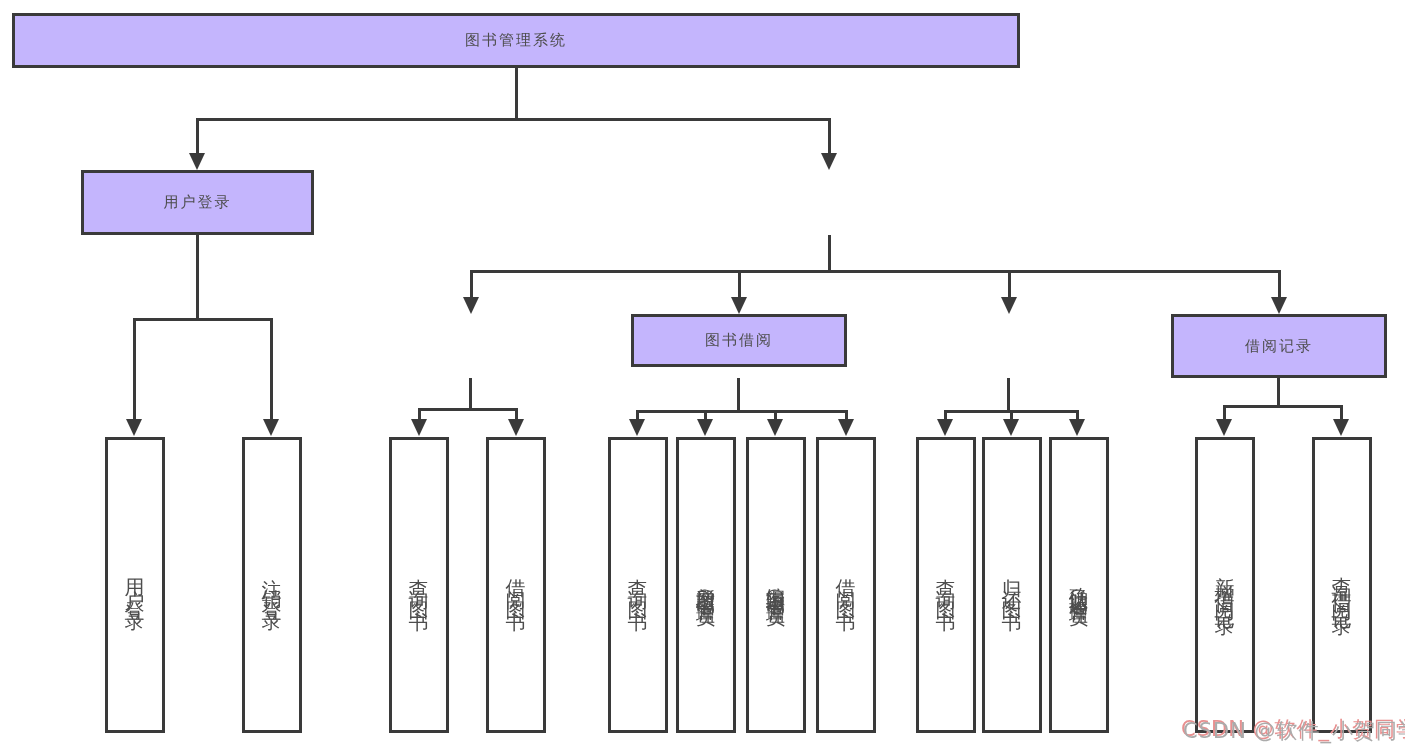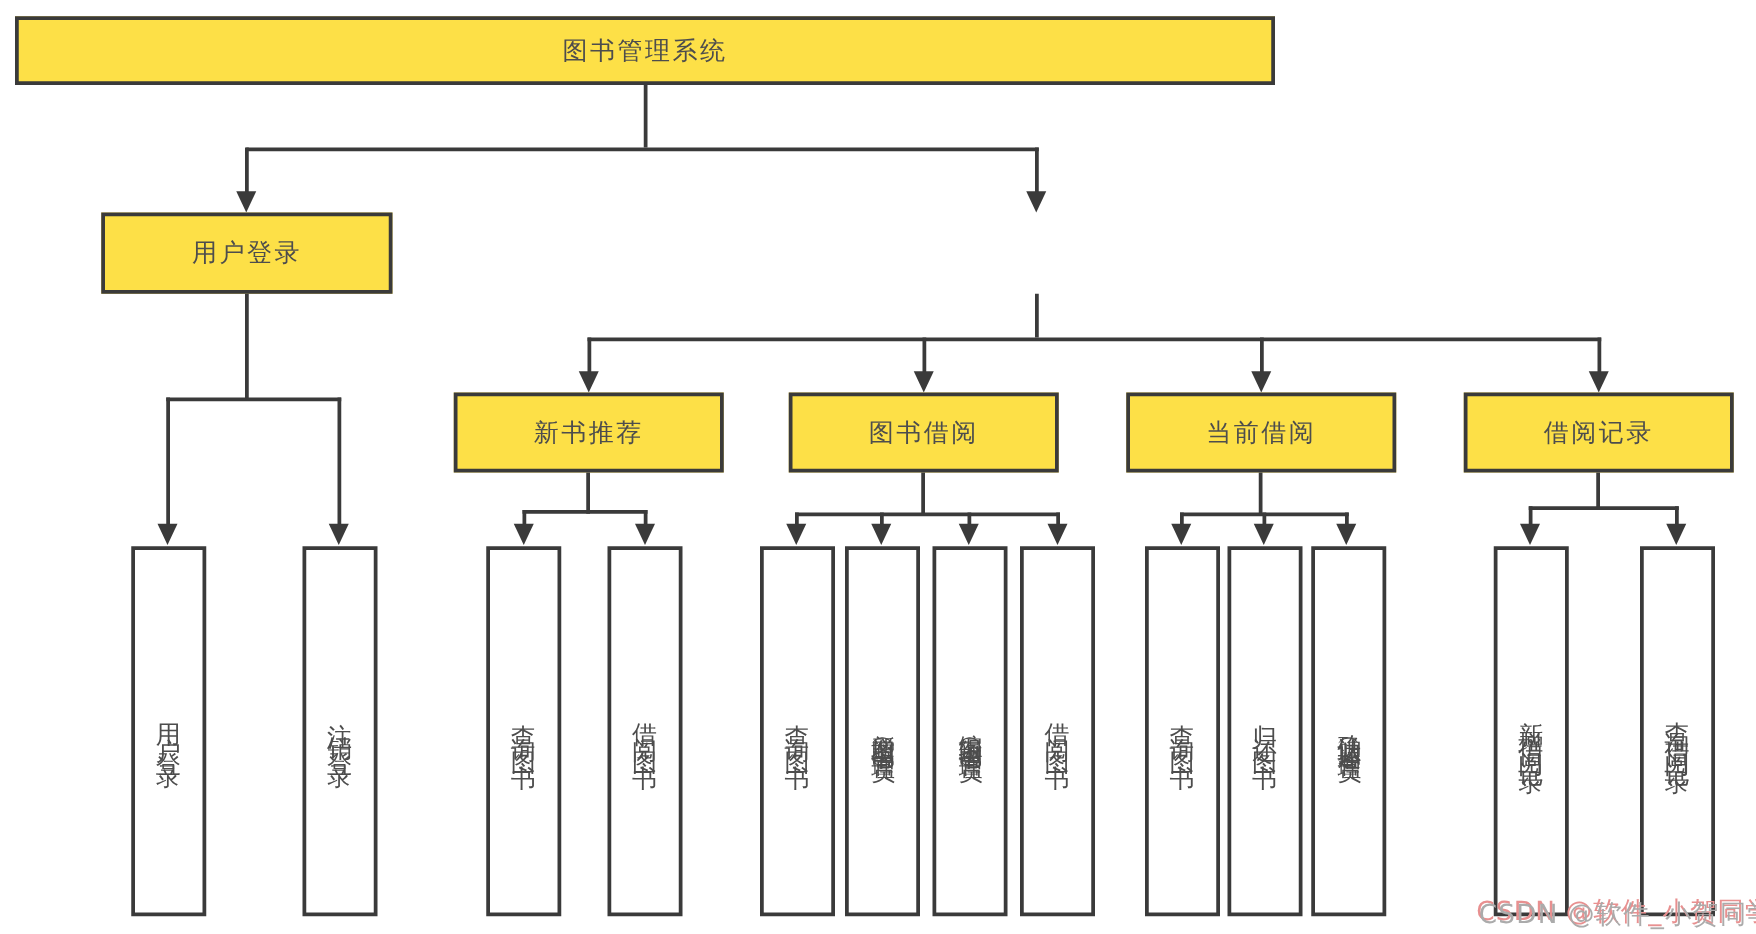--- a/index.html
+++ b/index.html
@@ -12,23 +12,23 @@
   *{margin:0;padding:0;box-sizing:border-box;}
   html,body{background:var(--background);}
   .canvas{
     position:relative;width:1405px;height:747px;overflow:hidden;
     background:var(--background);
     font-family:"DejaVu Sans","Liberation Sans",sans-serif;
     color:var(--text);
   }
   
   .box{
-    position:absolute;background:#fde047;border:3px solid var(--line);
+    position:absolute;background:#c4b5fd;border:3px solid var(--line);
     display:flex;align-items:center;justify-content:center;
-    font-size:20px;letter-spacing:2px;white-space:nowrap;
+    font-size:15px;letter-spacing:2px;white-space:nowrap;
   }
   
   .leaf{
     position:absolute;top:437px;height:296px;width:60px;
     background:#fff;border:3px solid var(--line);
     display:flex;align-items:center;justify-content:center;
   }
   .leaf span{
     writing-mode:vertical-rl;text-orientation:mixed;
     font-size:20px;line-height:1;white-space:nowrap;
@@ -43,21 +43,21 @@
   .arr{
     position:absolute;width:0;height:0;
     border-left:8px solid transparent;border-right:8px solid transparent;
     border-top:17px solid var(--line);
   }
   
   .p-root {left:12px;top:13px;width:1008px;height:55px;}
   .p-l2-0 {left:81px; top:170px;width:233px;height:65px;}
   .p-l2-1 {left:711px;top:170px;width:236px;height:65px;}
   .p-l3-0 {left:363px; top:314px;width:216px;height:64px;}
-  .p-l3-1 {left:631px; top:314px;width:216px;height:64px;}
+  .p-l3-1 {left:631px; top:314px;width:216px;height:53px;}
   .p-l3-2 {left:901px; top:314px;width:216px;height:64px;}
   .p-l3-3 {left:1171px;top:314px;width:216px;height:64px;}
   
   .p-g1-0{left:105px;}  .p-g1-1{left:242px;}
   .p-g2-0{left:389px;}  .p-g2-1{left:486px;}
   .p-g3-0{left:608px;}  .p-g3-1{left:676px;}  .p-g3-2{left:746px;}  .p-g3-3{left:816px;}
   .p-g4-0{left:916px;}  .p-g4-1{left:982px;}  .p-g4-2{left:1049px;}
   .p-g5-0{left:1195px;} .p-g5-1{left:1312px;}
   
   .watermark{
@@ -99,28 +99,22 @@
   <div class="hline" style="left:470px;top:270px;width:811px;"></div>
   <div class="vline" style="left:470px;top:270px;height:29px;"></div>
   <div class="vline" style="left:738px;top:270px;height:29px;"></div>
   <div class="vline" style="left:1008px;top:270px;height:29px;"></div>
   <div class="vline" style="left:1278px;top:270px;height:29px;"></div>
   <div class="arr" style="left:463px;top:297px;"></div>
   <div class="arr" style="left:731px;top:297px;"></div>
   <div class="arr" style="left:1001px;top:297px;"></div>
   <div class="arr" style="left:1271px;top:297px;"></div>
 
-  <div class="box p-l3-0">
-    <span>新书推荐</span>
-  </div>
   <div class="box p-l3-1">
     <span>图书借阅</span>
-  </div>
-  <div class="box p-l3-2">
-    <span>当前借阅</span>
   </div>
   <div class="box p-l3-3">
     <span>借阅记录</span>
   </div>
 
   <div class="vline" style="left:469px;top:378px;height:33px;"></div>
   <div class="hline" style="left:418px;top:408px;width:100px;"></div>
   <div class="vline" style="left:418px;top:408px;height:14px;"></div>
   <div class="vline" style="left:515px;top:408px;height:14px;"></div>
   <div class="arr" style="left:411px;top:419px;"></div>

